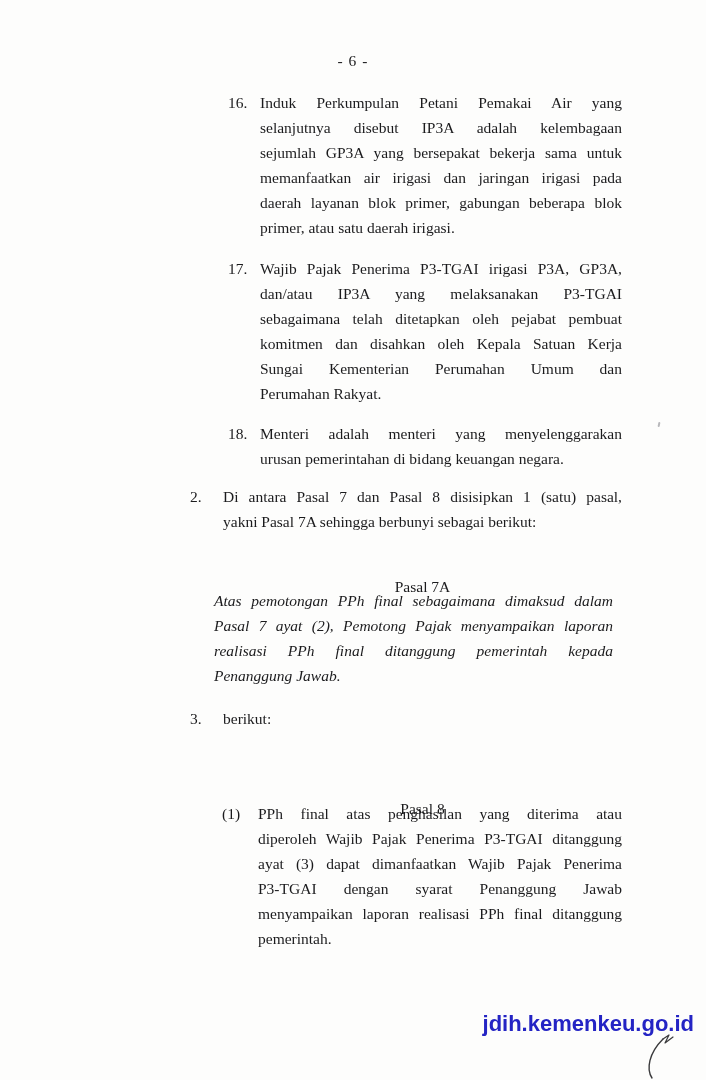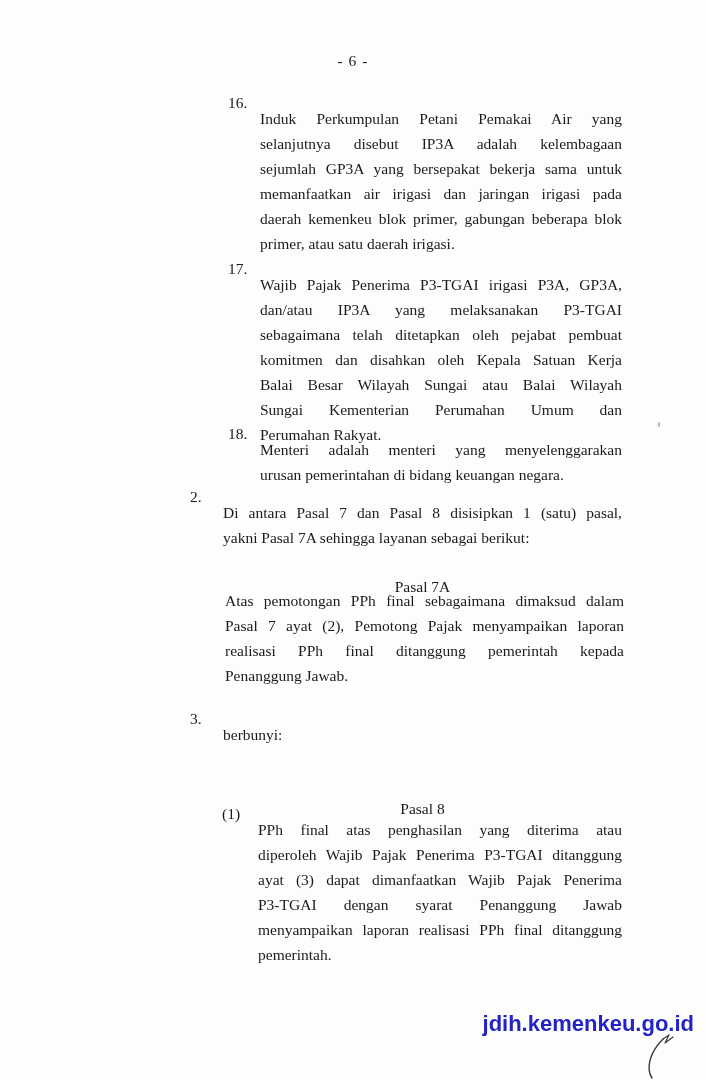--- a/index.html
+++ b/index.html
@@ -28,31 +28,32 @@
   .item {
     position: absolute;
     display: flex;
     align-items: flex-start;
     font-family: Liberation Serif, serif;
   }
   .item .num {
     flex: 0 0 auto;
     line-height: 25px;
   }
-  .item .lines { flex: 1 1 auto; margin-top: 16px; }
+  .item .lines { flex: 1 1 auto; }
   .inner { left: 228px; width: 394px; }
   .inner .num { width: 32px; }
   .outer { left: 190px; width: 432px; }
   .outer .num { width: 33px; }
   .sub { left: 222px; width: 400px; }
   .sub .num { width: 36px; }
   .para {
     position: absolute;
-    left: 225px;
+    left: 214px;
     width: 399px;
+    font-style: italic;
   }
   .heading {
     position: absolute;
     left: 223px;
     width: 399px;
     text-align: center;
     line-height: 25px;
     margin-top: 18px;
   }
   .jl {
@@ -99,66 +100,65 @@
 
   <div class="page-number">- 6 -</div>
 
   <div class="item inner" style="top:90px">
     <div class="num">16.</div>
     <div class="lines">
       <div class="jl">Induk Perkumpulan Petani Pemakai Air yang</div>
       <div class="jl">selanjutnya disebut IP3A adalah kelembagaan</div>
       <div class="jl">sejumlah GP3A yang bersepakat bekerja sama untuk</div>
       <div class="jl">memanfaatkan air irigasi dan jaringan irigasi pada</div>
-      <div class="jl">daerah kemenkeu blok primer, gabungan beberapa blok</div>
+      <div class="jl">daerah layanan blok primer, gabungan beberapa blok</div>
       <div class="jl last">primer, atau satu daerah irigasi.</div>
     </div>
   </div>
 
   <div class="item inner" style="top:256px">
     <div class="num">17.</div>
     <div class="lines">
       <div class="jl">Wajib Pajak Penerima P3-TGAI irigasi P3A, GP3A,</div>
       <div class="jl">dan/atau IP3A yang melaksanakan P3-TGAI</div>
       <div class="jl">sebagaimana telah ditetapkan oleh pejabat pembuat</div>
       <div class="jl">komitmen dan disahkan oleh Kepala Satuan Kerja</div>
-      <div class="jl">Balai Besar Wilayah Sungai atau Balai Wilayah</div>
       <div class="jl">Sungai Kementerian Perumahan Umum dan</div>
       <div class="jl last">Perumahan Rakyat.</div>
     </div>
   </div>
 
   <div class="item inner" style="top:421px">
     <div class="num">18.</div>
     <div class="lines">
       <div class="jl">Menteri adalah menteri yang menyelenggarakan</div>
       <div class="jl last">urusan pemerintahan di bidang keuangan negara.</div>
     </div>
   </div>
 
   <div class="item outer" style="top:484px">
     <div class="num">2.</div>
     <div class="lines">
       <div class="jl">Di antara Pasal 7 dan Pasal 8 disisipkan 1 (satu) pasal,</div>
-      <div class="jl last">yakni Pasal 7A sehingga layanan sebagai berikut:</div>
+      <div class="jl last">yakni Pasal 7A sehingga berbunyi sebagai berikut:</div>
     </div>
   </div>
 
   <div class="heading" style="top:556px">Pasal 7A</div>
   <div class="para" style="top:588px">
     <div class="jl">Atas pemotongan PPh final sebagaimana dimaksud dalam</div>
     <div class="jl">Pasal 7 ayat (2), Pemotong Pajak menyampaikan laporan</div>
     <div class="jl">realisasi PPh final ditanggung pemerintah kepada</div>
     <div class="jl last">Penanggung Jawab.</div>
   </div>
 
   <div class="item outer" style="top:706px">
     <div class="num">3.</div>
     <div class="lines">
-      <div class="jl last">berbunyi:</div>
+      <div class="jl last">berikut:</div>
     </div>
   </div>
 
   <div class="heading" style="top:778px">Pasal 8</div>
 
   <div class="item sub" style="top:801px">
     <div class="num">(1)</div>
     <div class="lines">
       <div class="jl">PPh final atas penghasilan yang diterima atau</div>
       <div class="jl">diperoleh Wajib Pajak Penerima P3-TGAI ditanggung</div>

